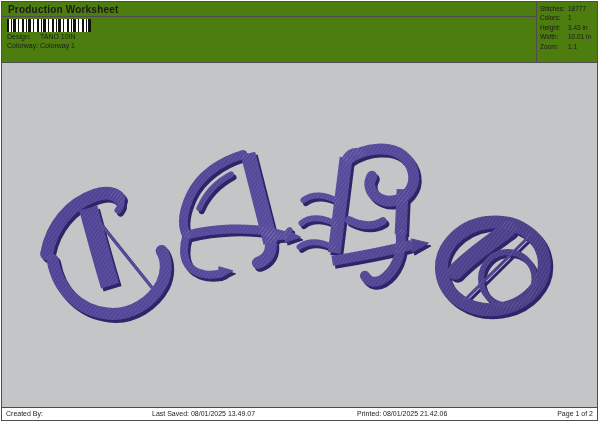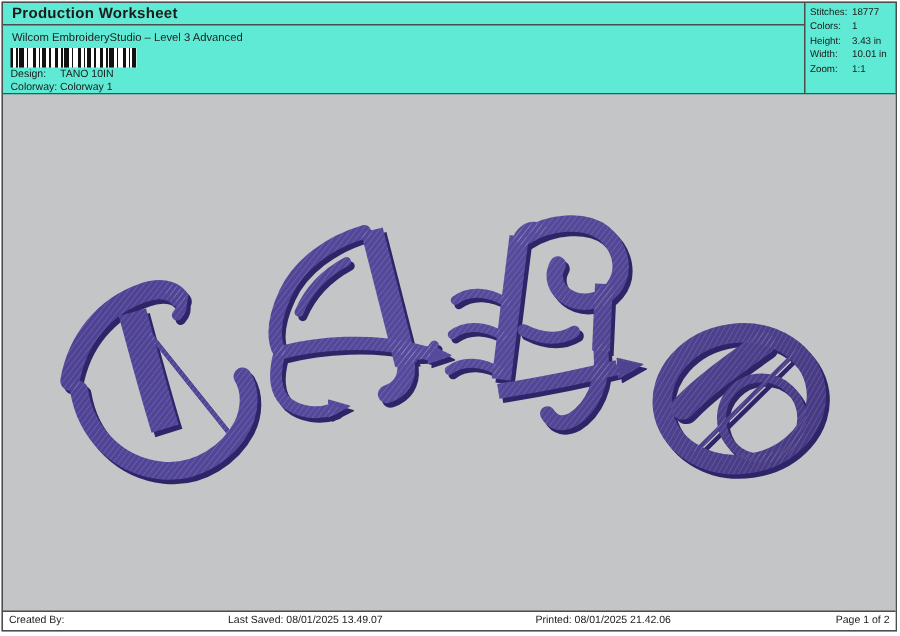--- a/index.html
+++ b/index.html
@@ -1,18 +1,18 @@
 <!DOCTYPE html>
 <html><head>
 <meta charset="utf-8">
 <style>
   html,body{margin:0;padding:0;width:600px;height:424px;background:#ffffff;overflow:hidden;
     font-family:"Liberation Sans", sans-serif; color:#1b1b1b;}
   .page{position:absolute;left:1px;top:1px;width:595px;height:418px;border:1px solid #4d4d4d;
-    display:flex;flex-direction:column;background:#5eead4;}
+    display:flex;flex-direction:column;background:#4d7c0f;}
   
   .hdr{height:61px;display:flex;border-bottom:1px solid #4d4d4d;box-sizing:border-box;}
   .hdr-left{flex:1;min-width:0;}
   .title{font-size:10px;font-weight:bold;padding:2px 6px 1px 6px;border-bottom:1px solid #4d4d4d;
     letter-spacing:.2px;}
   .subtitle{font-size:7.5px;padding:3px 6px 1px 6px;color:#222;}
   .barcode{margin:2px 0 0 5px;width:84px;height:13px;
     background:repeating-linear-gradient(90deg,
       #111 0px,#111 2px,#fff 2px,#fff 4px,
       #111 4px,#111 5px,#fff 5px,#fff 6px,
@@ -36,21 +36,20 @@
   .f-page{right:4px;}
 </style>
 </head>
 <body>
 
 <div class="page">
 
   <div class="hdr">
     <div class="hdr-left">
       <div class="title">Production Worksheet</div>
-      <div class="subtitle">Wilcom EmbroideryStudio – Level 3 Advanced</div>
       <div class="barcode"></div>
       <div class="meta-row">
         <span class="meta-label">Design:</span><span>TANO 10IN</span>
       </div>
       <div class="meta-row">
         <span class="meta-label">Colorway:</span><span>Colorway 1</span>
       </div>
     </div>
     <div class="hdr-stats">
       <div class="stat-row">

